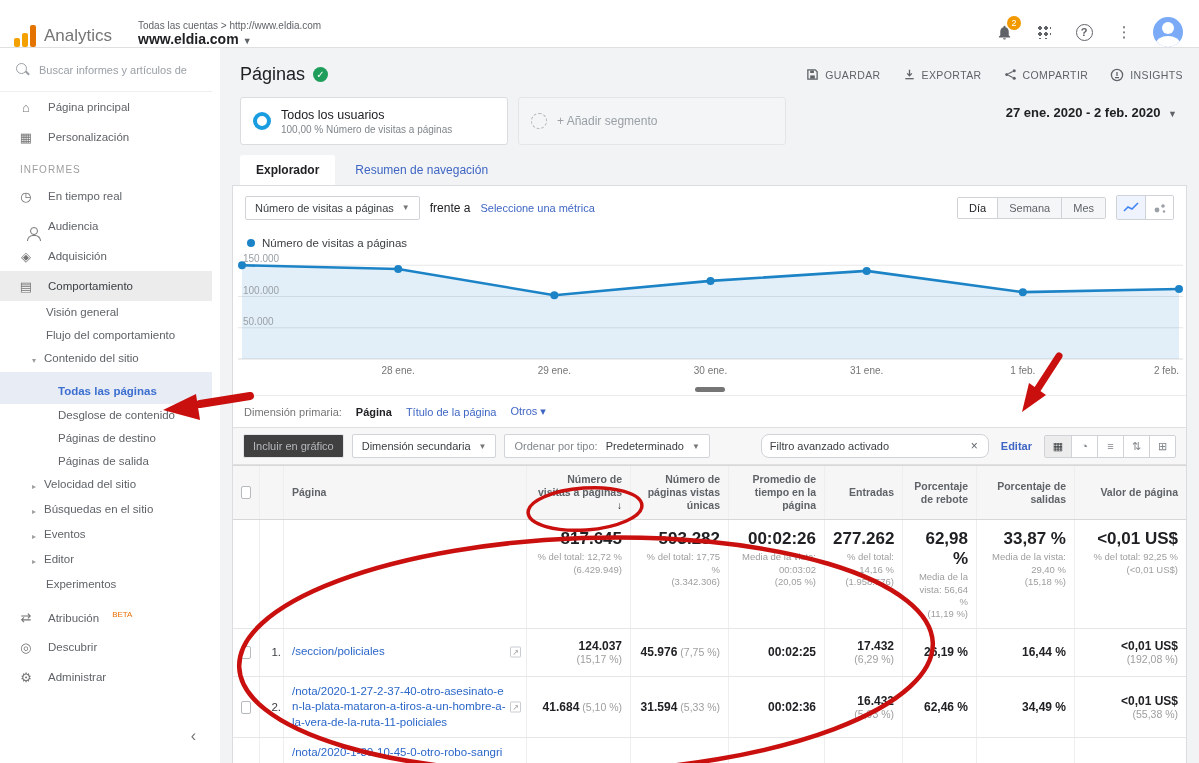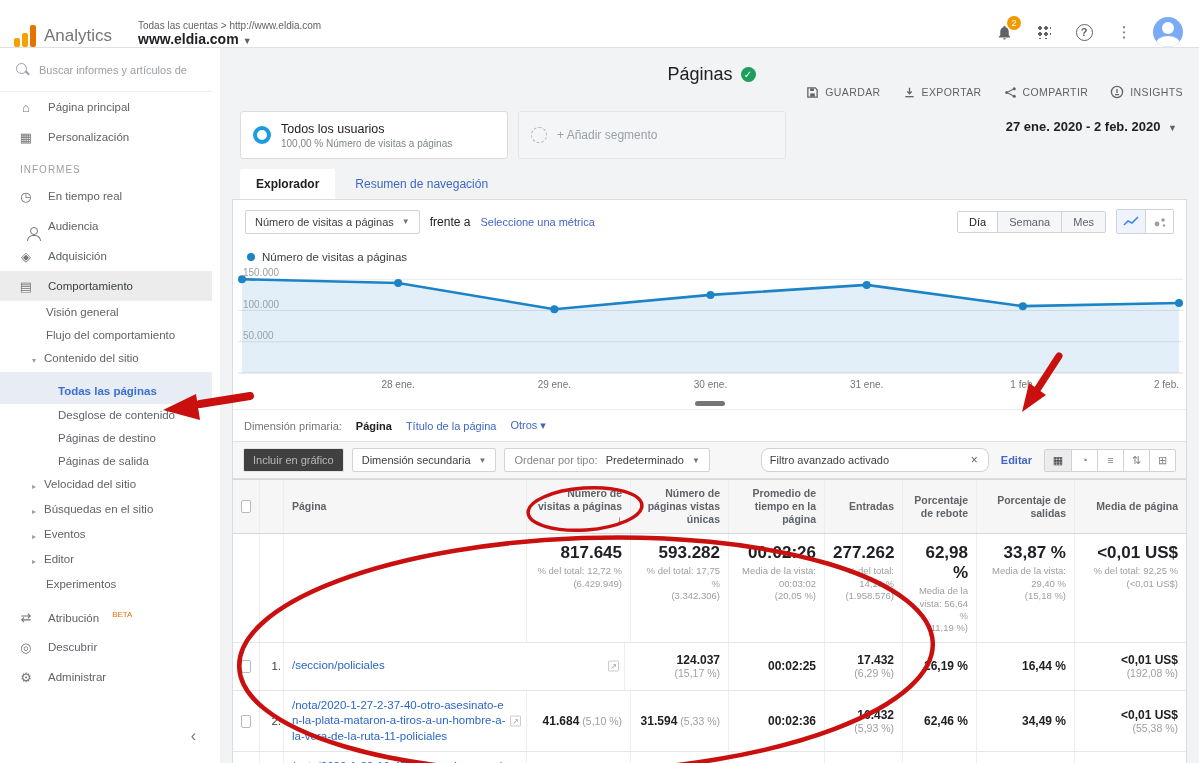--- a/index.html
+++ b/index.html
@@ -50,21 +50,21 @@
   .nav-item.sel { background:#ececec; color:#3c4043; }
   .sub1 { padding:4px 10px 4px 46px; font-size:11.5px; color:#5f6368; line-height:15px; display:flex; cursor:pointer; }
   .sub1 .caret { width:12px; margin-left:-14px; color:#9e9e9e; font-size:8px; padding-top:2px; }
   .sub2 { padding:4px 10px 4px 58px; font-size:11.5px; color:#5f6368; line-height:15px; cursor:pointer; }
   .sub2.active { background:#e7ecf5; color:#3d6fd0; font-weight:bold; padding-top:12px; padding-bottom:5px; }
   .beta { font-size:8px; color:#e8710a; vertical-align:super; margin-left:13px; }
   .sb-collapse { position:absolute; bottom:6px; right:16px; font-size:16px; color:#757575; cursor:pointer; }
 
   
   .main { position:absolute; top:48px; left:220px; right:0; bottom:0; background:#f1f3f4; overflow:hidden; }
-  .report-header { display:flex; align-items:center; padding:16px 16px 6px 20px;flex-direction:column; }
+  .report-header { display:flex; align-items:center; padding:16px 16px 6px 20px; }
   .page-title { font-size:18px; color:#202124; display:flex; align-items:center; gap:8px; }
   .ok-badge { width:15px; height:15px; border-radius:50%; background:#1e9e5a; color:#fff; font-size:10px;
     display:flex; align-items:center; justify-content:center; }
   .rh-actions { margin-left:auto; display:flex; align-items:center; gap:22px; }
   .act { display:flex; align-items:center; gap:6px; font-size:10.5px; letter-spacing:.4px; color:#5f6368; cursor:pointer; }
   .act svg { color:#5f6368; }
   .segment-row { display:flex; align-items:flex-start; padding:6px 16px 0 20px; gap:10px; }
   .seg-card { width:268px; background:#fff; border:1px solid #dadce0; border-radius:3px; padding:7px 12px;
     display:flex; align-items:center; gap:10px; min-height:48px; }
   .seg-ring { width:18px; height:18px; border:4px solid #1a9de0; border-radius:50%; flex:0 0 18px; }
@@ -458,21 +458,21 @@
         <div class="tc c-page">Página</div>
         <div class="tc c-pv numc">
             <span>Número de visitas a páginas</span>
             <span class="sort-arrow">↓</span>
           </div>
         <div class="tc c-upv numc">Número de páginas vistas únicas</div>
         <div class="tc c-time numc">Promedio de tiempo en la página</div>
         <div class="tc c-ent numc">Entradas</div>
         <div class="tc c-bou numc">Porcentaje de rebote</div>
         <div class="tc c-exi numc">Porcentaje de salidas</div>
-        <div class="tc c-val numc">Media de página</div>
+        <div class="tc c-val numc">Valor de página</div>
       </div>
 
       <div class="trow t-tot">
         <div class="tc c-cb"></div>
         <div class="tc c-idx"></div>
         <div class="tc c-page"></div>
         <div class="tc c-pv" style="display:block">
           <div class="tot-main">817.645</div>
           <div class="tot-sub"><span>% del total: 12,72 %</span><br><span>(6.429.949)</span></div>
         </div>
@@ -509,20 +509,24 @@
             </div>
           <div class="tc c-idx">1.</div>
           <div class="tc c-page">
             <a class="page-link">/seccion/policiales</a>
             <span class="ext">↗</span>
           </div>
           <div class="tc c-pv numc">
               <span class="val-b">124.037</span>
               <span class="pct">(15,17 %)</span>
             </div>
+          <div class="tc c-upv numc">
+              <span class="val-b">45.976</span>
+              <span class="pct">(7,75 %)</span>
+            </div>
           <div class="tc c-time numc">
               <span class="val-b">00:02:25</span>
             </div>
           <div class="tc c-ent numc">
               <span class="val-b">17.432</span>
               <span class="pct">(6,29 %)</span>
             </div>
           <div class="tc c-bou numc">
               <span class="val-b">26,19 %</span>
             </div>

